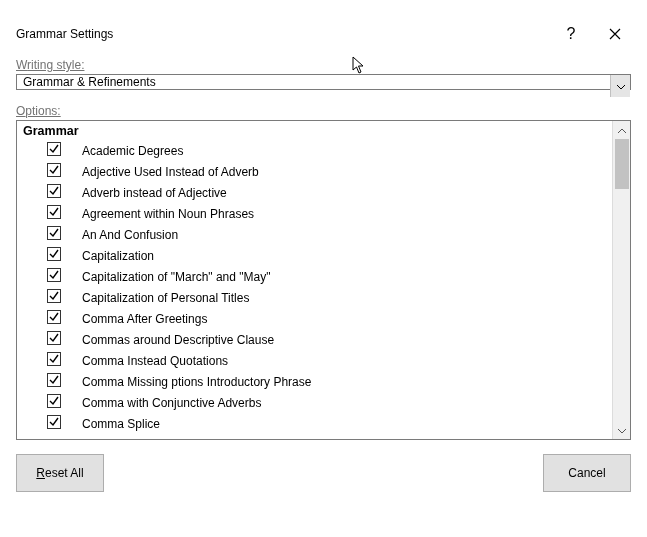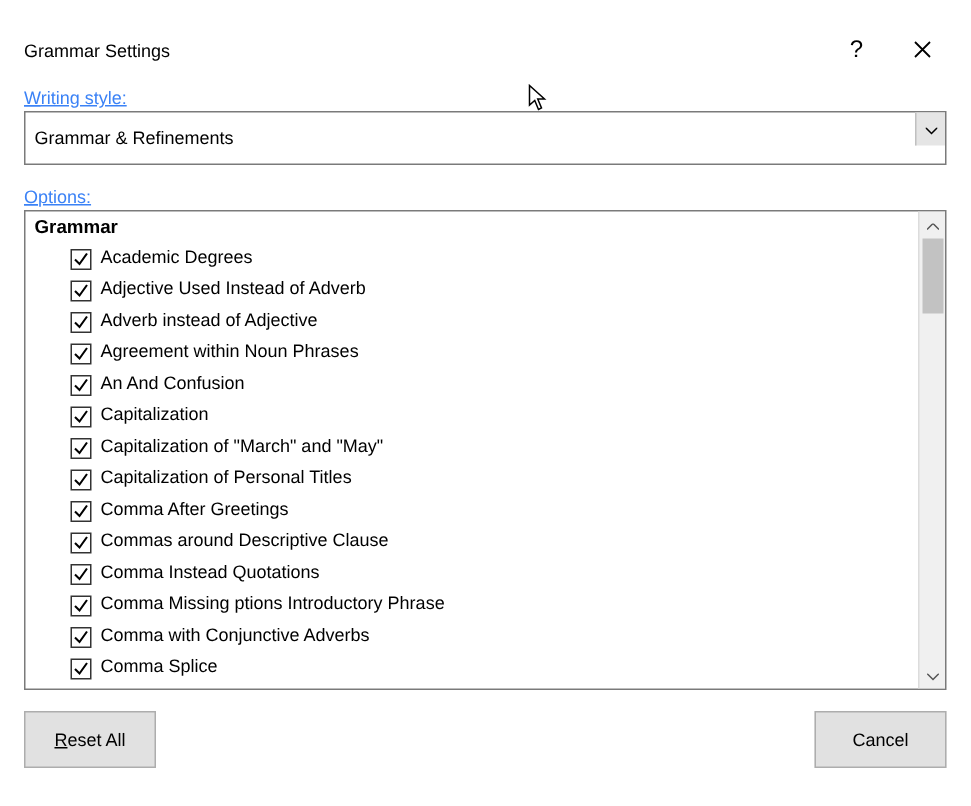--- a/index.html
+++ b/index.html
@@ -36,26 +36,26 @@
     .content {
       padding: 6px 16px 0 16px;
     }
     .field-label {
       font-size: 12px;
       margin-bottom: 2px;
       text-decoration: underline;
       text-decoration-style: solid;
       text-underline-offset: 1px;
     }
-    .field-label, .options-label { color: #3b82f6; }
+    .field-label, .options-label { color: #737373; }
     .combo {
       position: relative;
       border: 1px solid #7a7a7a;
       background: #fff;
-      height: 36px;
+      height: 16px;
       display: flex;
       align-items: center;
       padding: 0 26px 0 6px;
       margin-bottom: 14px;
     }
     .combo-arrow {
       position: absolute;
       right: 0;
       top: 0;
       width: 20px;
@@ -82,22 +82,22 @@
       overflow: hidden;
       padding: 2px 0 2px 4px;
     }
     .group-header {
       font-weight: bold;
       font-size: 12.5px;
       padding: 1px 0 2px 2px;
     }
     .check-row {
       display: flex;
-      align-items: flex-end;
-      gap: 6px;
+      align-items: flex-start;
+      gap: 21px;
       padding: 1.5px 0 1.5px 26px;
       font-size: 12px;
       line-height: 18px;
     }
     .checkbox {
       width: 14px;
       height: 14px;
       border: 1px solid #333;
       display: inline-flex;
       align-items: center;

